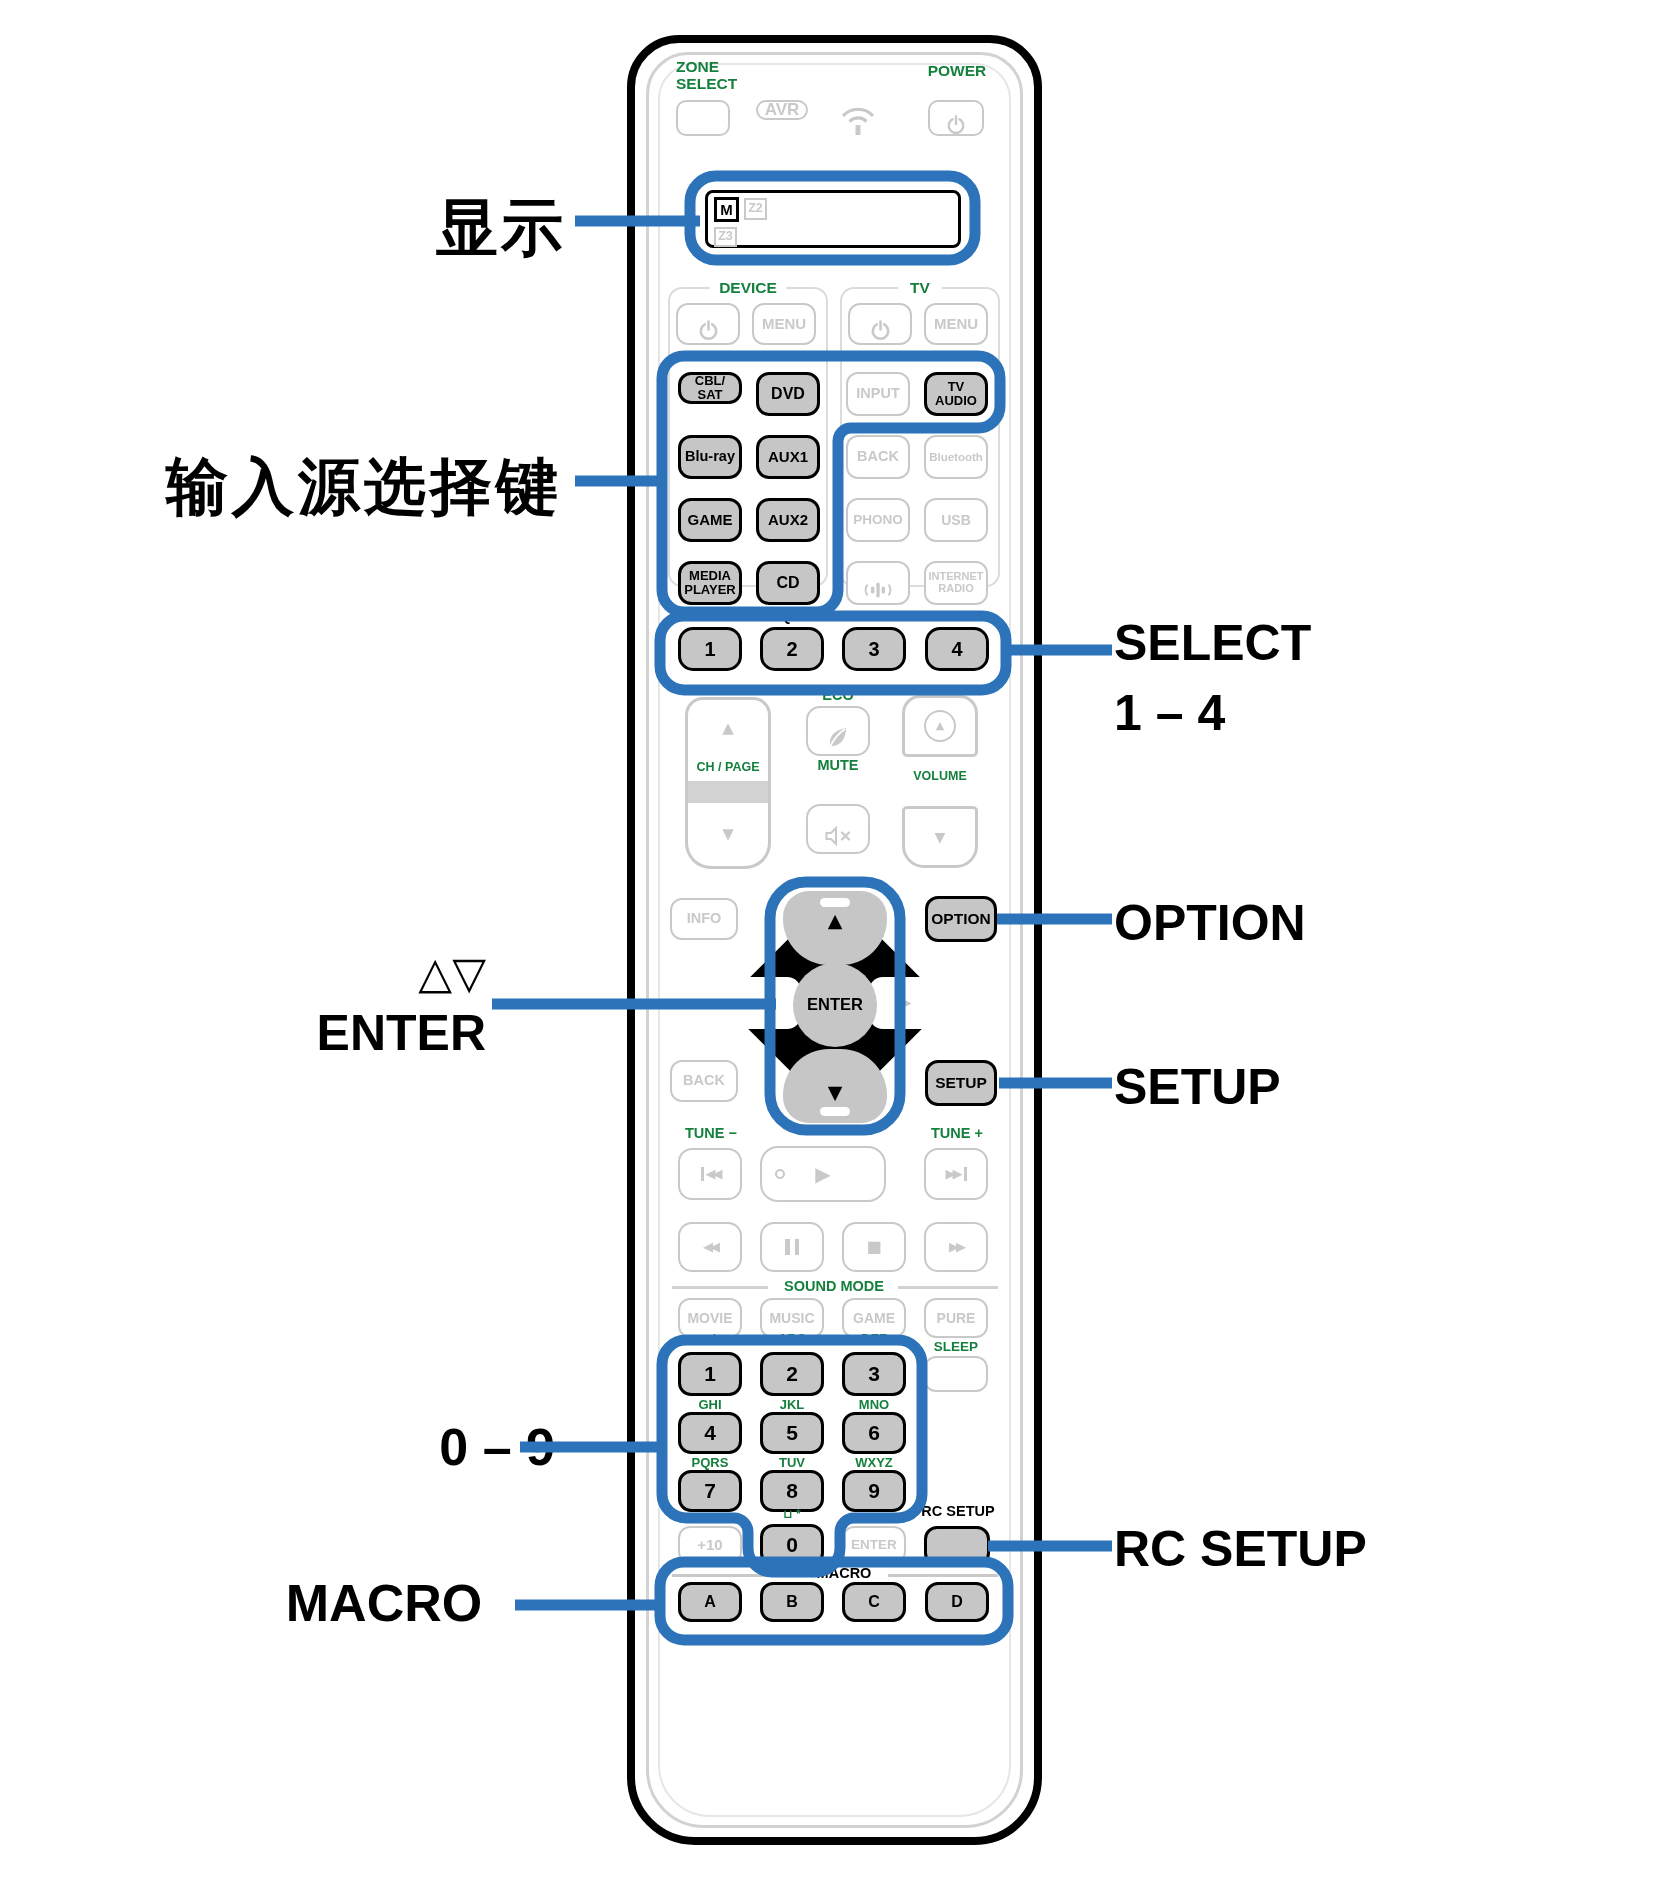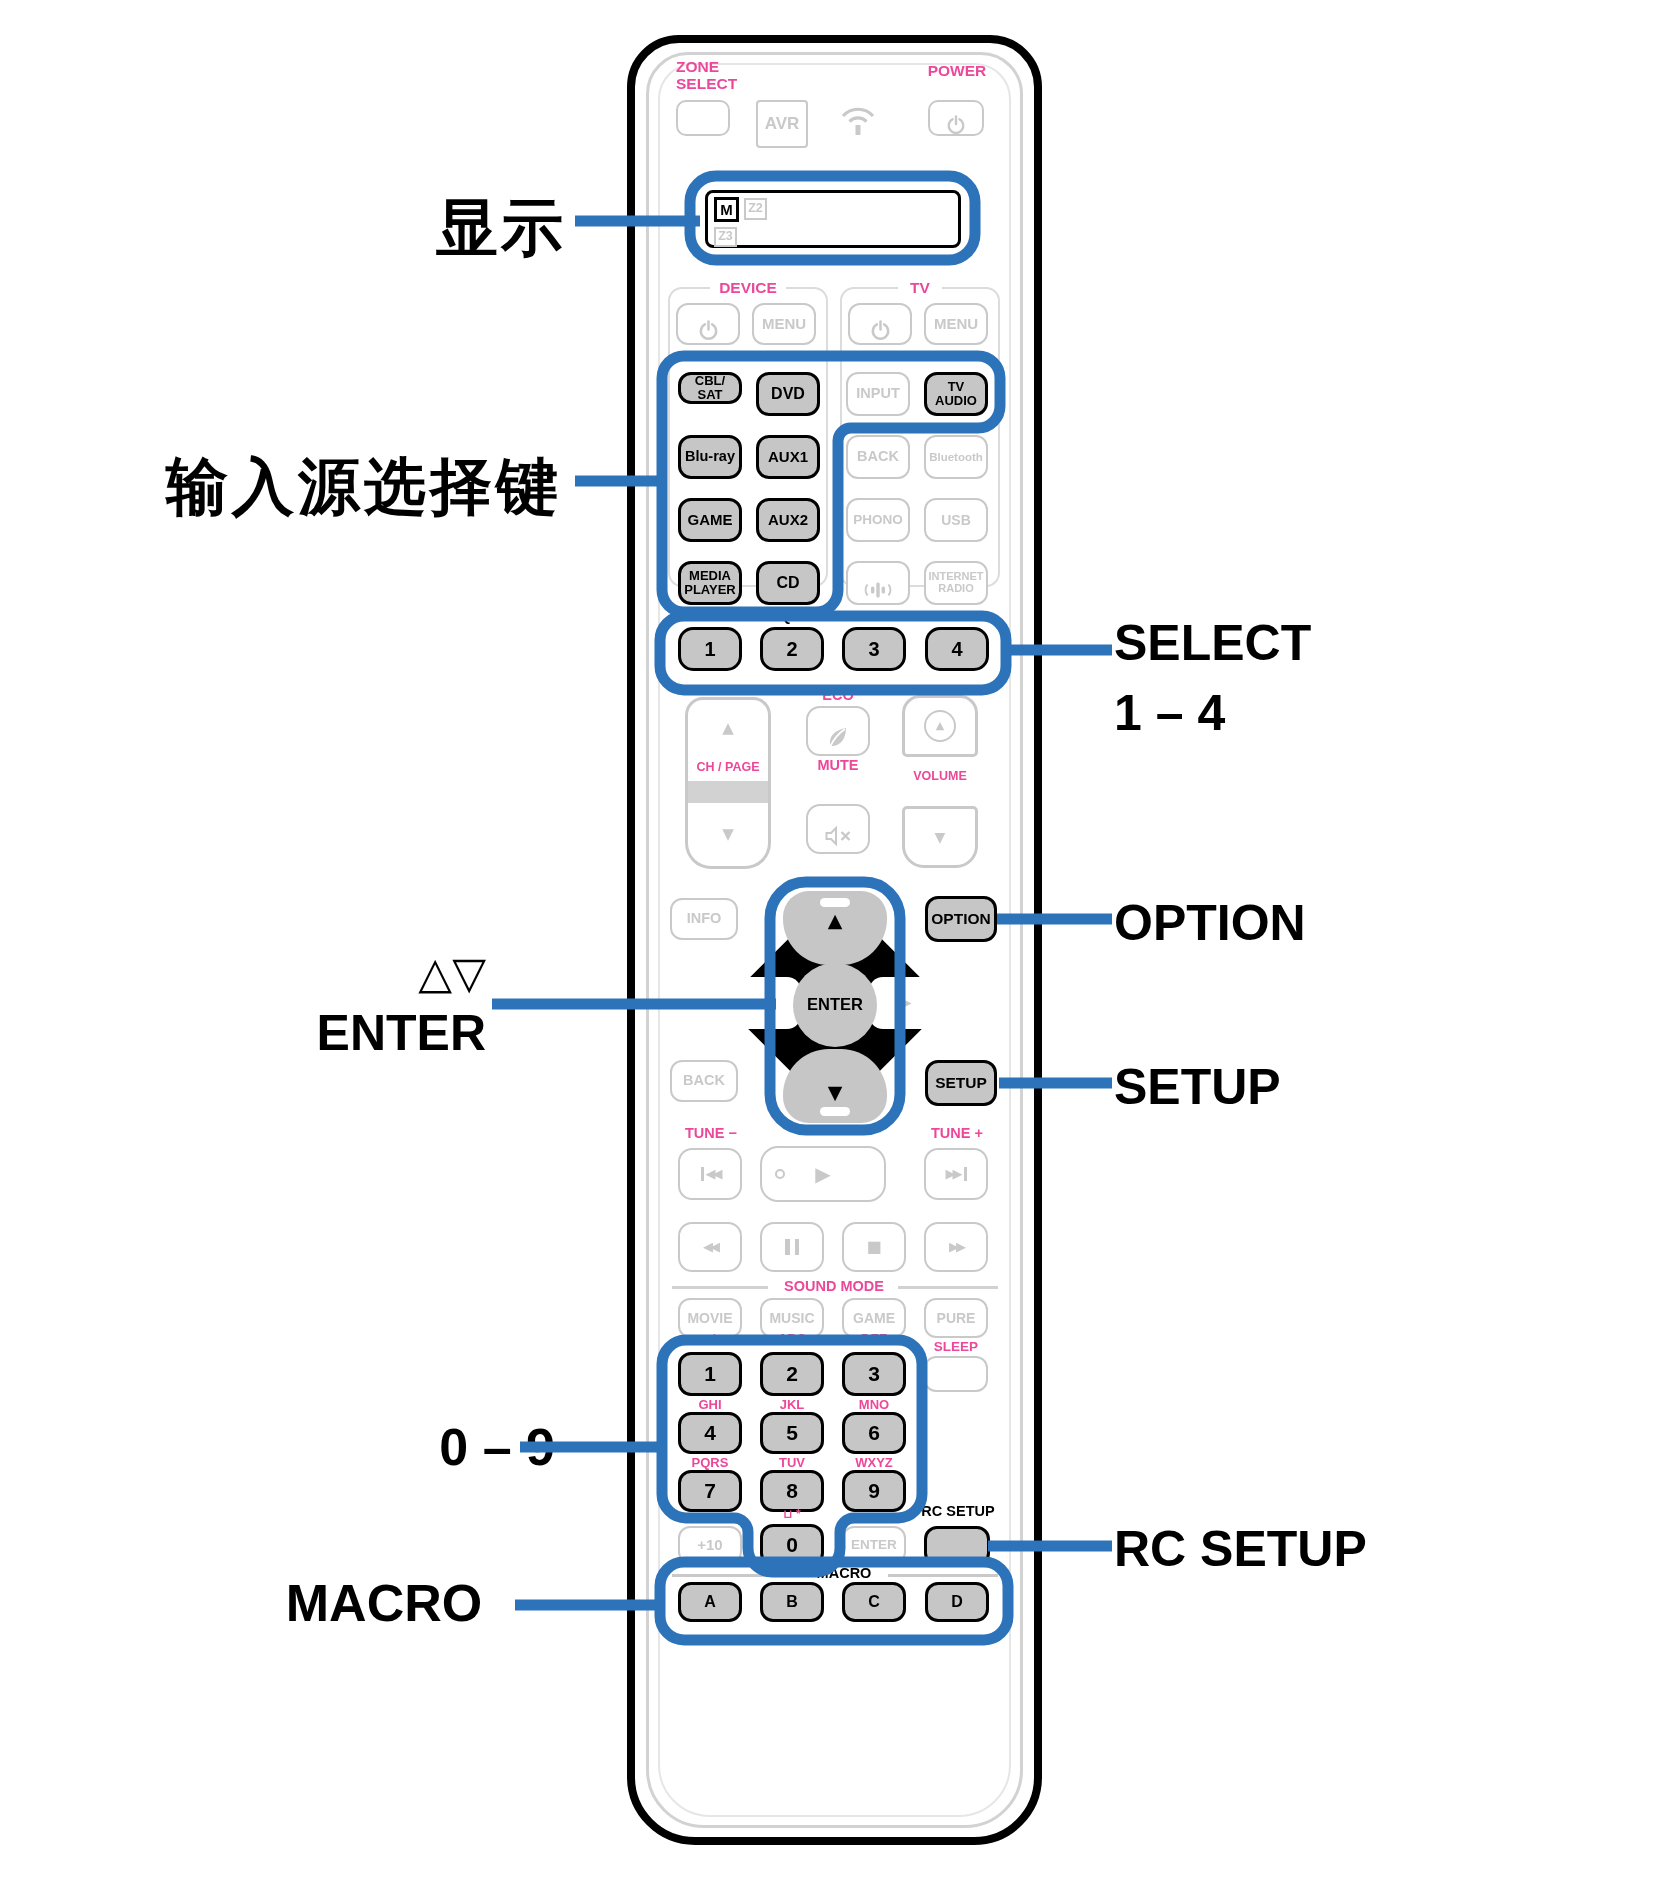--- a/index.html
+++ b/index.html
@@ -3,21 +3,21 @@
 <meta charset="utf-8">
 <style>
 *{margin:0;padding:0;box-sizing:border-box}
 body{background:#fff;font-family:"Liberation Sans",sans-serif}
 #canvas{position:relative;width:1667px;height:1878px;background:#fff;overflow:hidden}
 .abs{position:absolute}
 .btn{position:absolute;display:flex;align-items:center;justify-content:center;text-align:center;
   font-weight:700;white-space:pre-line;line-height:1.05;font-family:"Liberation Sans","DejaVu Sans",sans-serif}
 .on{background:#c6c6c6;border:3px solid #000;color:#000;border-radius:13px}
 .off{background:#fff;border:2.5px solid #c9c9c9;color:#c9c9c9;border-radius:12px}
-.lbl{position:absolute;color:#ec4899;font-weight:700;text-align:center;white-space:pre-line;
+.lbl{position:absolute;color:#15803d;font-weight:700;text-align:center;white-space:pre-line;
   line-height:1.1;font-family:"Liberation Sans","DejaVu Sans",sans-serif}
 .dark{color:#000}
 .callout{position:absolute;color:#000;font-weight:700;font-family:"Liberation Sans","DejaVu Sans",sans-serif}
 .overlay{position:absolute;left:0;top:0;pointer-events:none}
 .pill{width:30px;height:9px;border-radius:5px;background:#fff}
 .pbar{width:4.5px;height:16px;background:#c9c9c9;display:inline-block;margin:0 2.5px}
 .sbar{width:3px;height:14px;background:#c9c9c9;display:inline-block}
 .skiptxt{font-size:13px;letter-spacing:-3px;color:#c9c9c9}
 .playdot{position:absolute;left:13px;top:50%;margin-top:-5px;width:10px;height:10px;border:2px solid #c9c9c9;border-radius:50%}
 .volcirc{width:32px;height:32px;border:2.5px solid #c9c9c9;border-radius:50%;display:flex;align-items:center;justify-content:center}
@@ -28,21 +28,21 @@
 
 <div id="canvas">
 
   <div class="abs" style="left:627px;top:35px;width:415px;height:1810px;border:8px solid #000;border-radius:52px 52px 68px 68px;background:#fff"></div>
   <div class="abs" style="left:646px;top:52px;width:377px;height:1776px;border:3px solid #d2d2d2;border-radius:42px 42px 58px 58px"></div>
   <div class="abs" style="left:658px;top:63px;width:353px;height:1754px;border:2px solid #e6e6e6;border-radius:36px 36px 52px 52px"></div>
 
   <div class="lbl" style="left:676px;top:58px;width:72px;font-size:15.5px;text-align:left">ZONE
 SELECT</div>
   <div class="btn off" style="left:676px;top:100px;width:54px;height:36px;border-radius:10px"></div>
-  <div class="btn off" style="left:756px;top:100px;width:52px;height:48px;border-radius:4px;font-size:17px">AVR</div>
+  <div class="btn off" style="left:756px;top:100px;width:52px;height:20px;border-radius:11px;font-size:17px">AVR</div>
   <div class="abs" style="left:836px;top:99px;width:44px;height:38px">
     <svg width="44" height="38" viewBox="0 0 44 38">
       <path d="M7 17 A 20 20 0 0 1 37 17" fill="none" stroke="#c9c9c9" stroke-width="3.2"></path>
       <path d="M13.5 22.5 A 12 12 0 0 1 30.5 22.5" fill="none" stroke="#c9c9c9" stroke-width="3.2"></path>
       <rect x="19.5" y="26" width="5" height="10" fill="#c9c9c9"></rect>
     </svg>
   </div>
   <div class="lbl" style="left:922px;top:62px;width:70px;font-size:15.5px">POWER</div>
   <div class="btn off" style="left:928px;top:100px;width:56px;height:36px;border-radius:10px">
     <span>

